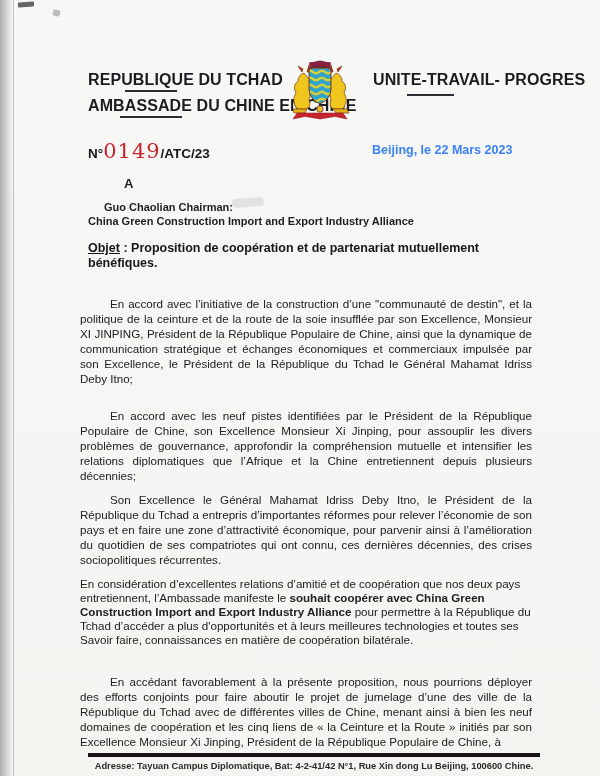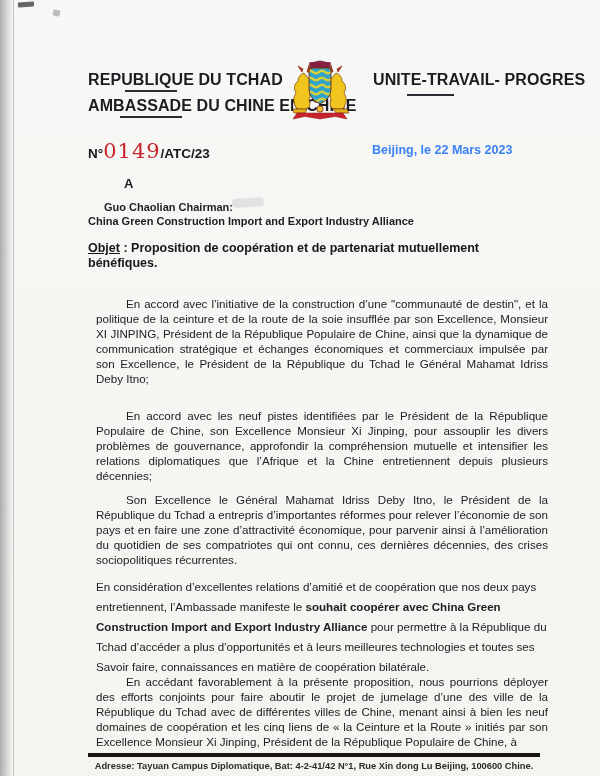--- a/index.html
+++ b/index.html
@@ -38,26 +38,26 @@
   .dateline{position:absolute;left:372px;top:143px;font-weight:bold;font-size:12.5px;color:#3b82f6;}
 
   .salutation{position:absolute;left:124px;top:176px;font-weight:bold;font-size:13px;}
   .recipient-name{position:absolute;left:104px;top:201px;font-weight:bold;font-size:11px;}
   .recipient-org{position:absolute;left:88px;top:215px;font-weight:bold;font-size:11px;}
 
   .subject{position:absolute;left:88px;top:241px;width:424px;font-weight:bold;
     font-size:12.5px;line-height:15px;color:#17171c;}
   .subject-label{text-decoration:underline;}
 
-  .para{position:absolute;left:96px;width:452px;font-size:11.6px;line-height:15px;
+  .para{position:absolute;left:80px;width:452px;font-size:11.6px;line-height:15px;
     text-align:justify;text-indent:30px;color:#212126;}
   .p1{top:296px;}
   .p2{top:408px;}
   .p3{top:492px;}
-  .p4{top:577px;text-align:left;text-indent:0;line-height:20px;}
+  .p4{top:577px;text-align:left;text-indent:0;line-height:14px;}
   .p5{top:674px;}
   .b{font-weight:bold;}
 
   .footer-rule{position:absolute;left:88px;top:753px;width:452px;height:4px;background:#1b1313;}
   .footer-text{position:absolute;left:88px;top:761px;width:452px;text-align:center;
     font-weight:bold;font-size:9.3px;color:#2b2b2b;white-space:nowrap;}
 </style>
 </head>
 <body>
 

